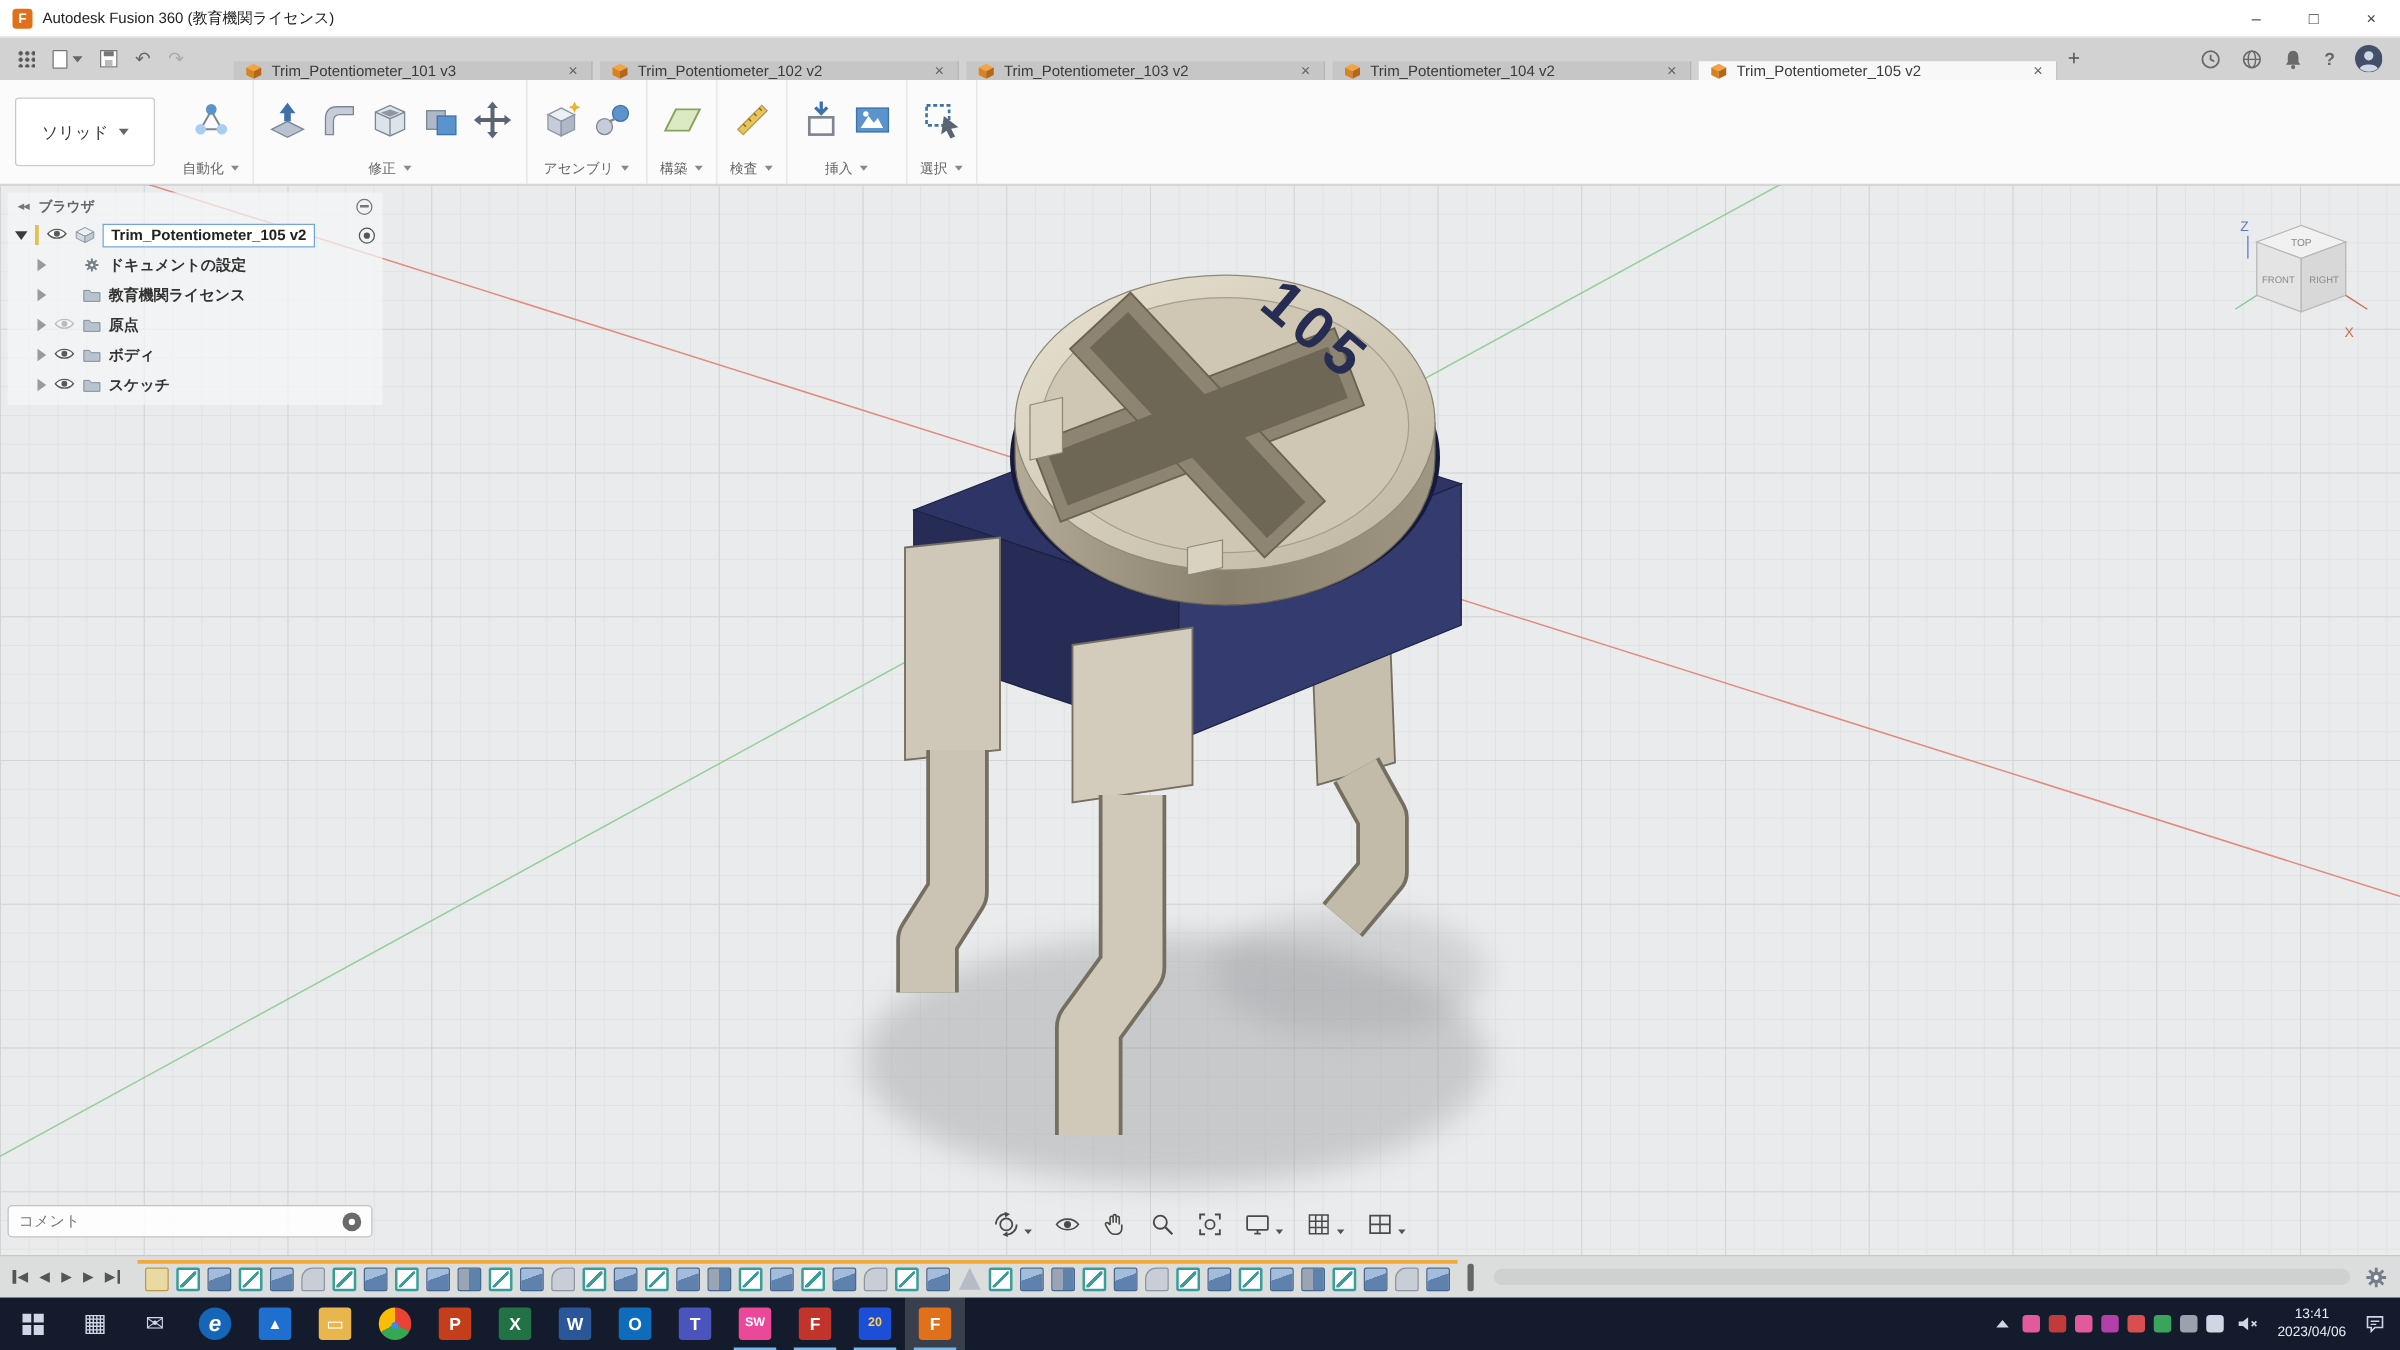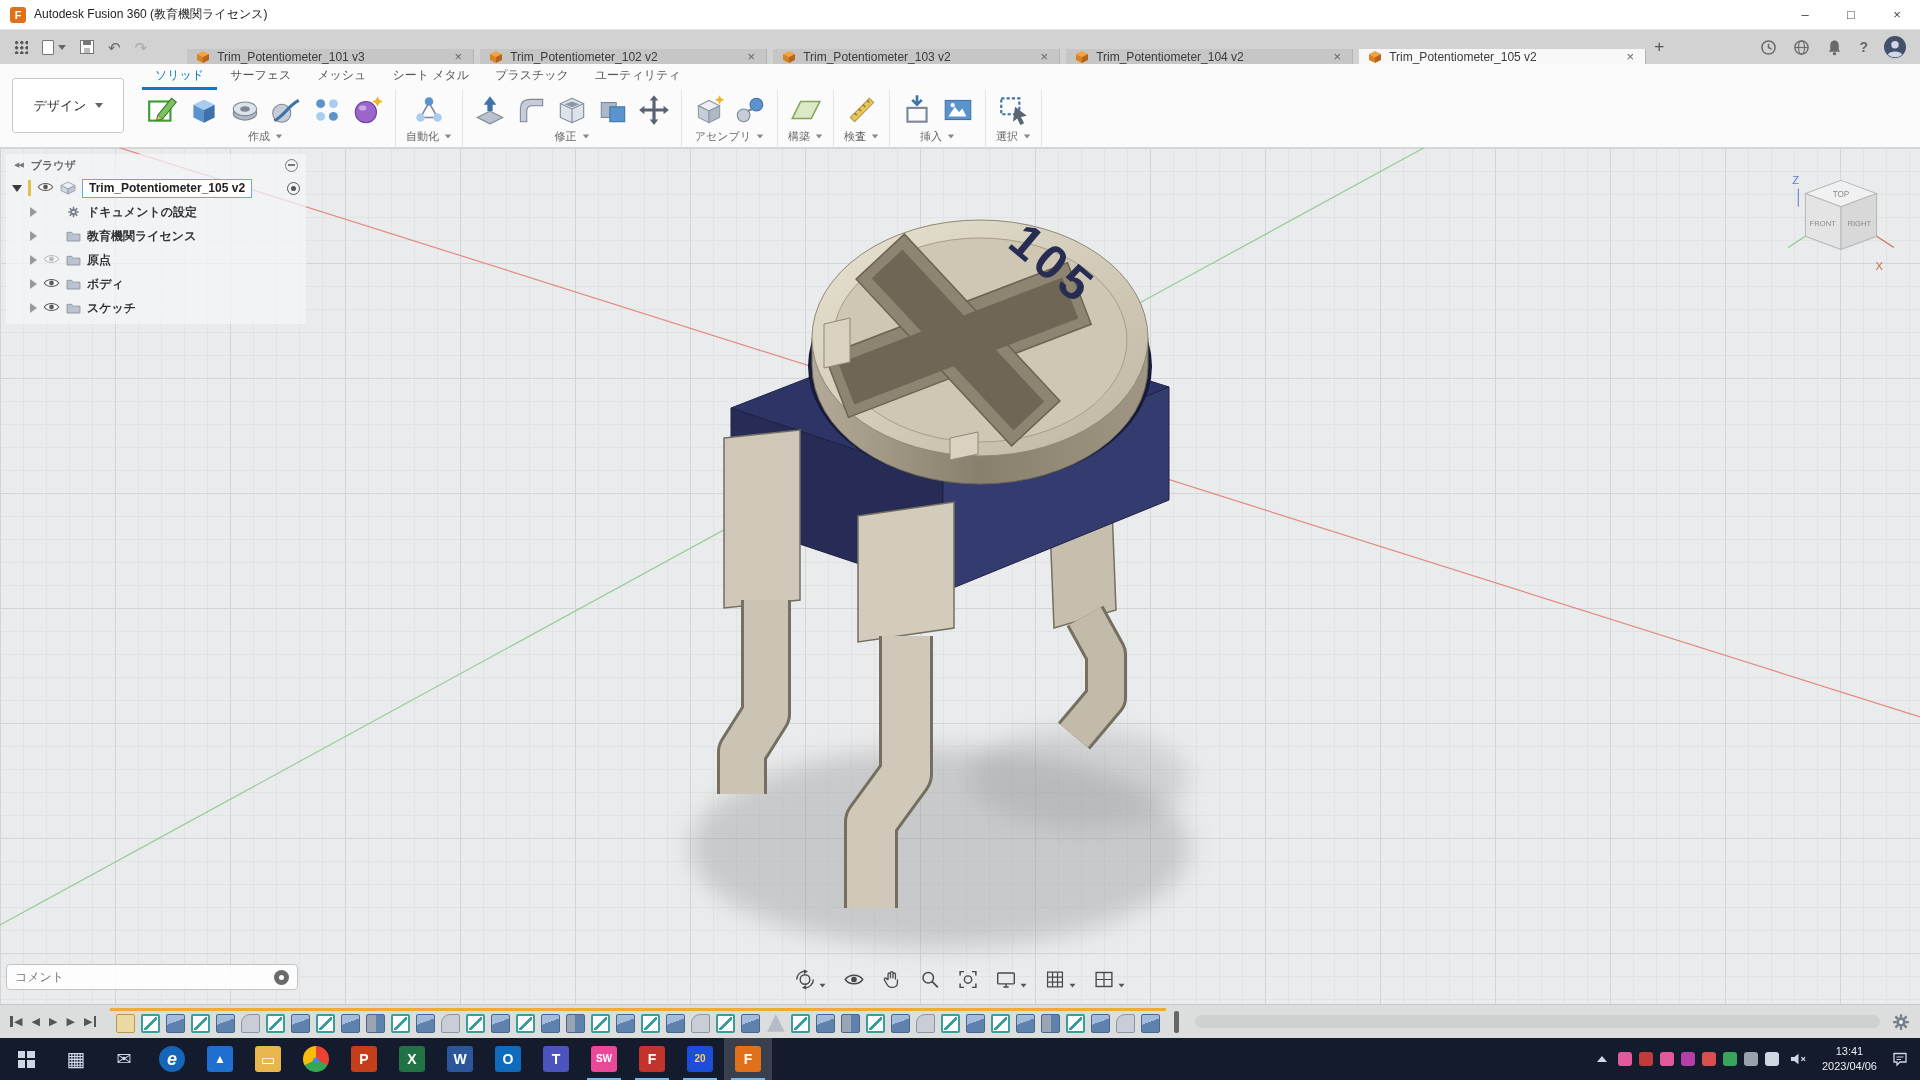--- a/index.html
+++ b/index.html
@@ -396,65 +396,25 @@
         </svg>
       <span class="help-glyph">?</span>
       <svg class="avatar-svg">
           <use href="#sym-avatar"></use>
         </svg>
     </div>
   </div>
 
   <div class="toolbar">
     <div class="workspace-btn">
-      <span>デザイン</span>
+      <span>ソリッド</span>
       <span class="caret-tri"></span>
     </div>
     <div class="ribbon-main">
-      <div class="ribbon-tabs">
-
-          <div class="ribbon-tab active"><span>ソリッド</span></div>
-
-          <div class="ribbon-tab"><span>サーフェス</span></div>
-
-          <div class="ribbon-tab"><span>メッシュ</span></div>
-
-          <div class="ribbon-tab"><span>シート メタル</span></div>
-
-          <div class="ribbon-tab"><span>プラスチック</span></div>
-
-          <div class="ribbon-tab"><span>ユーティリティ</span></div>
-        </div>
       <div class="ribbon-groups">
-        <div class="tool-group">
-          <div class="group-icons">
-              <svg class="tool-icon">
-                <use href="#ic-sketch"></use>
-              </svg>
-              <svg class="tool-icon">
-                <use href="#ic-extrude"></use>
-              </svg>
-              <svg class="tool-icon">
-                <use href="#ic-revolve"></use>
-              </svg>
-              <svg class="tool-icon">
-                <use href="#ic-sweep"></use>
-              </svg>
-              <svg class="tool-icon">
-                <use href="#ic-pattern"></use>
-              </svg>
-              <svg class="tool-icon">
-                <use href="#ic-form"></use>
-              </svg>
-            </div>
-          <div class="group-label">
-              <span>作成</span>
-              <span class="caret-tri"></span>
-            </div>
-        </div>
         <div class="tool-group">
           <div class="group-icons">
               <svg class="tool-icon">
                 <use href="#ic-script"></use>
               </svg>
             </div>
           <div class="group-label">
               <span>自動化</span>
               <span class="caret-tri"></span>
             </div>

